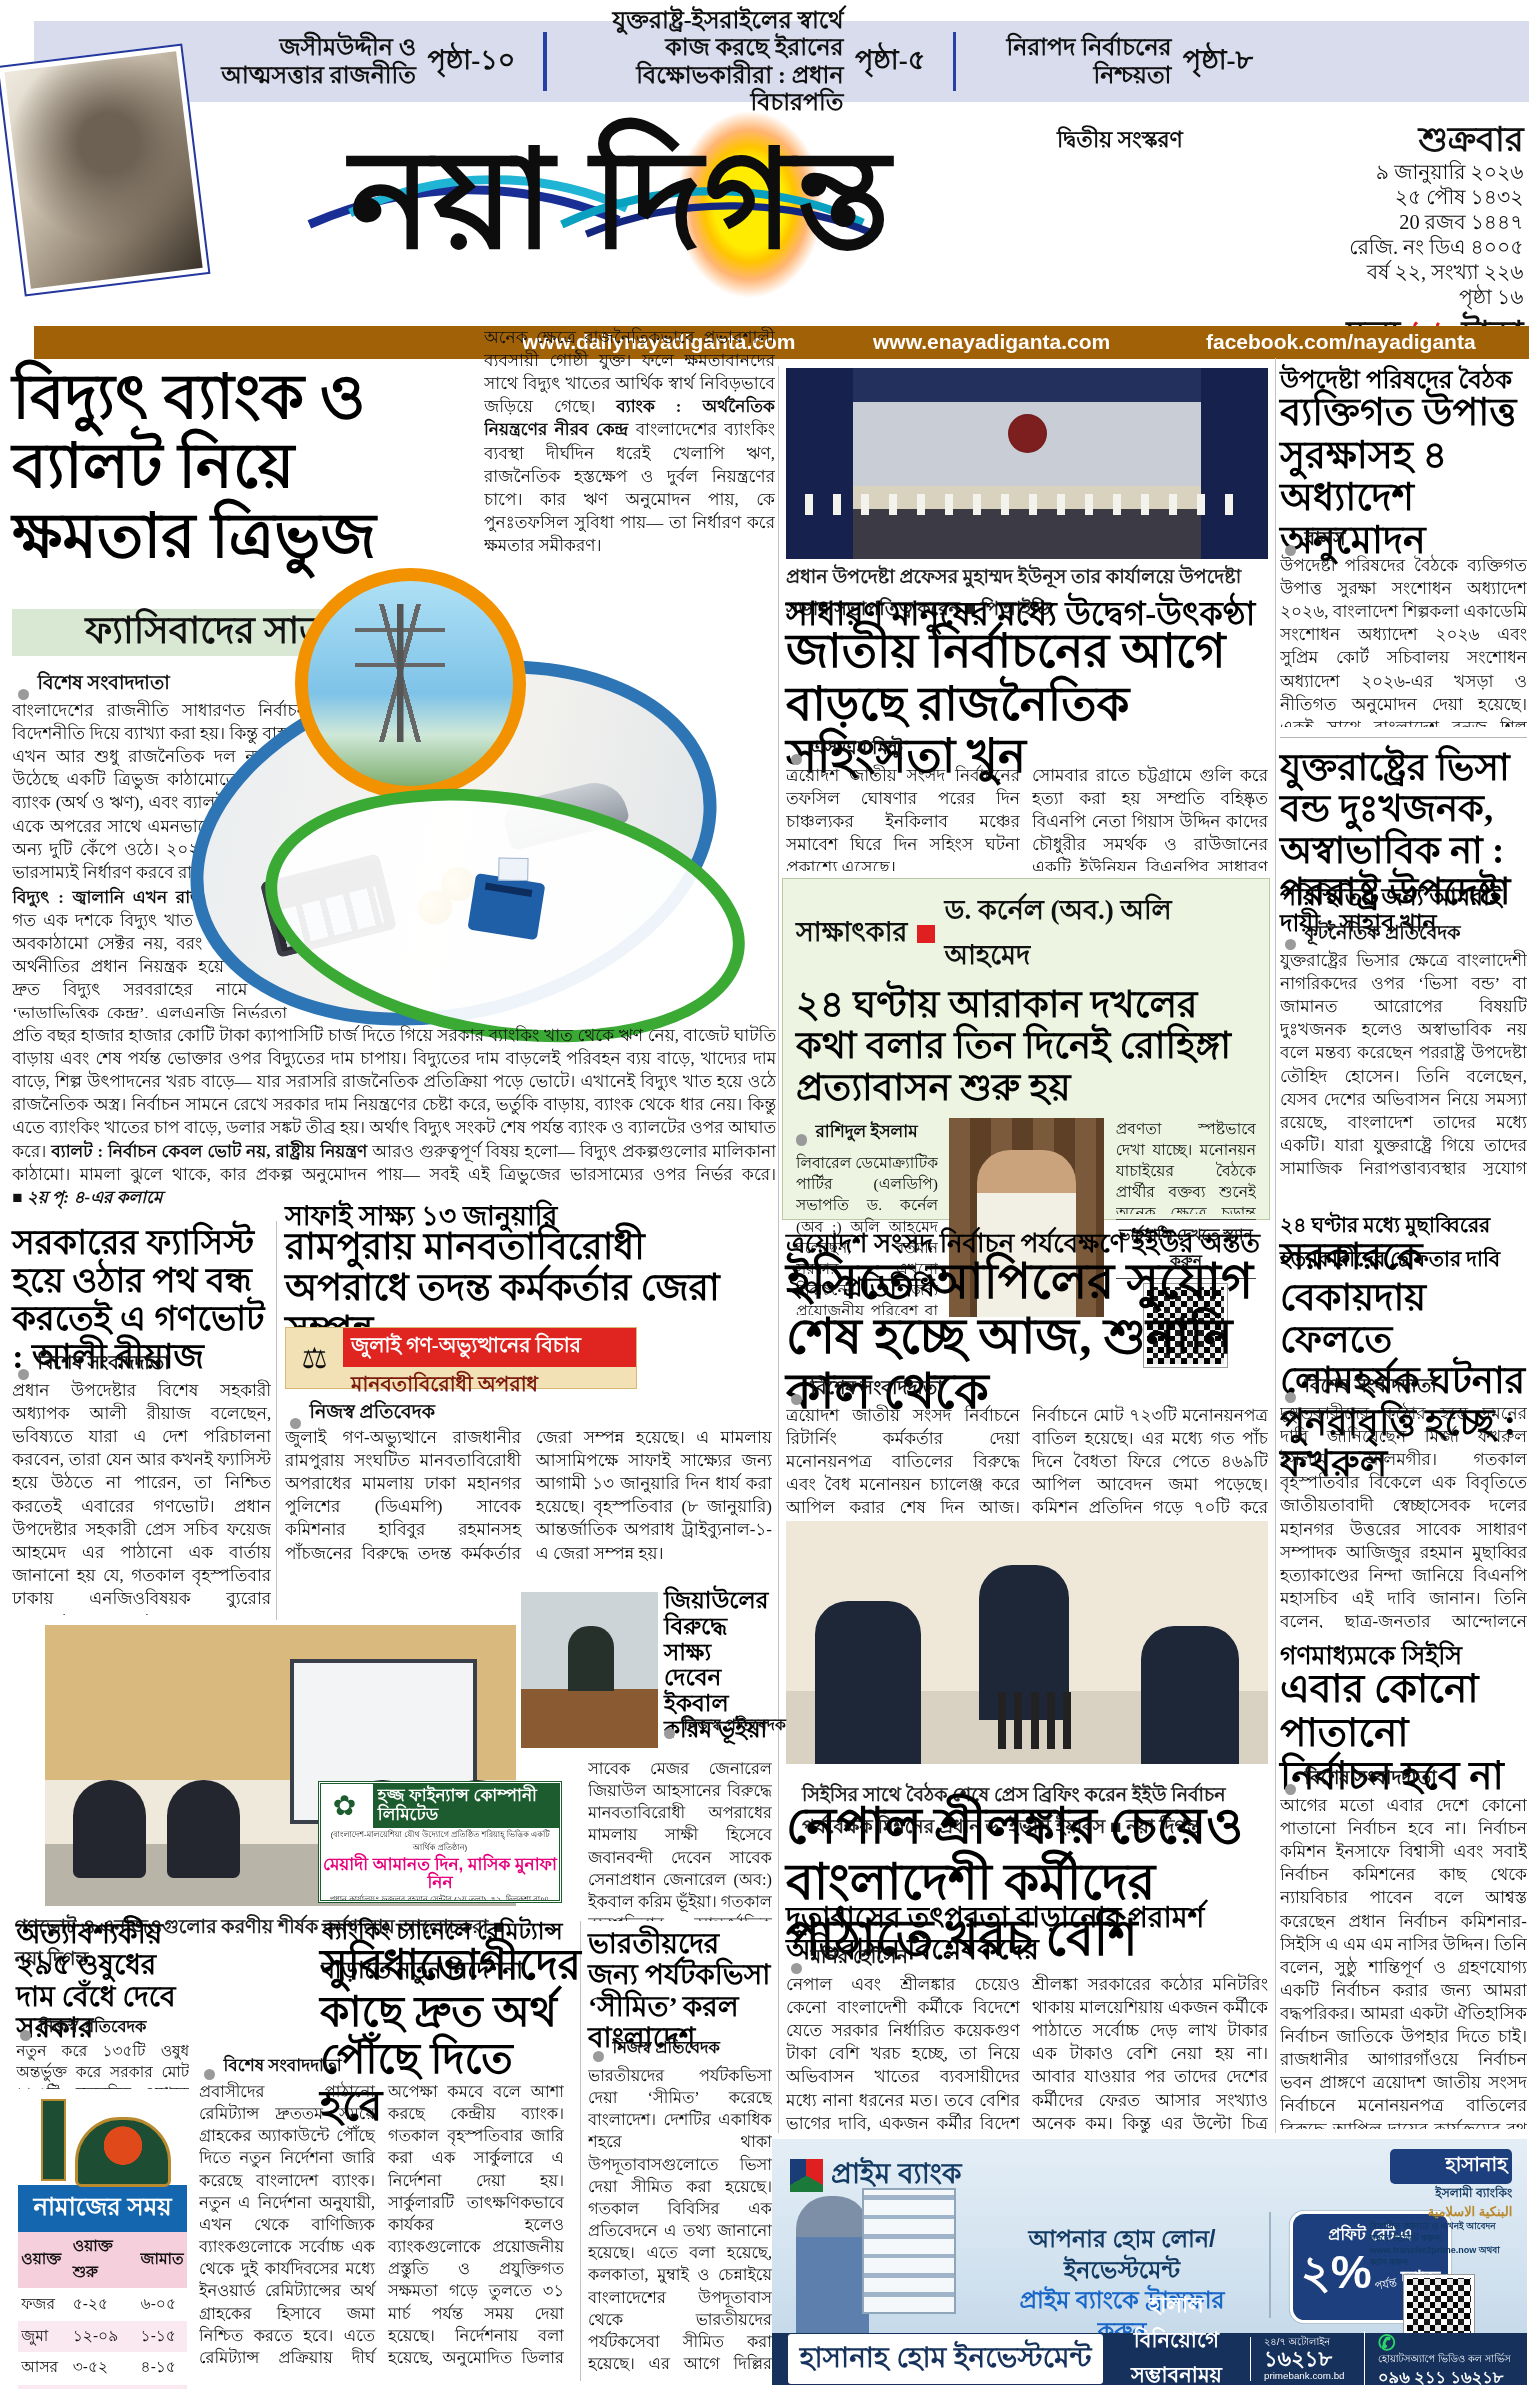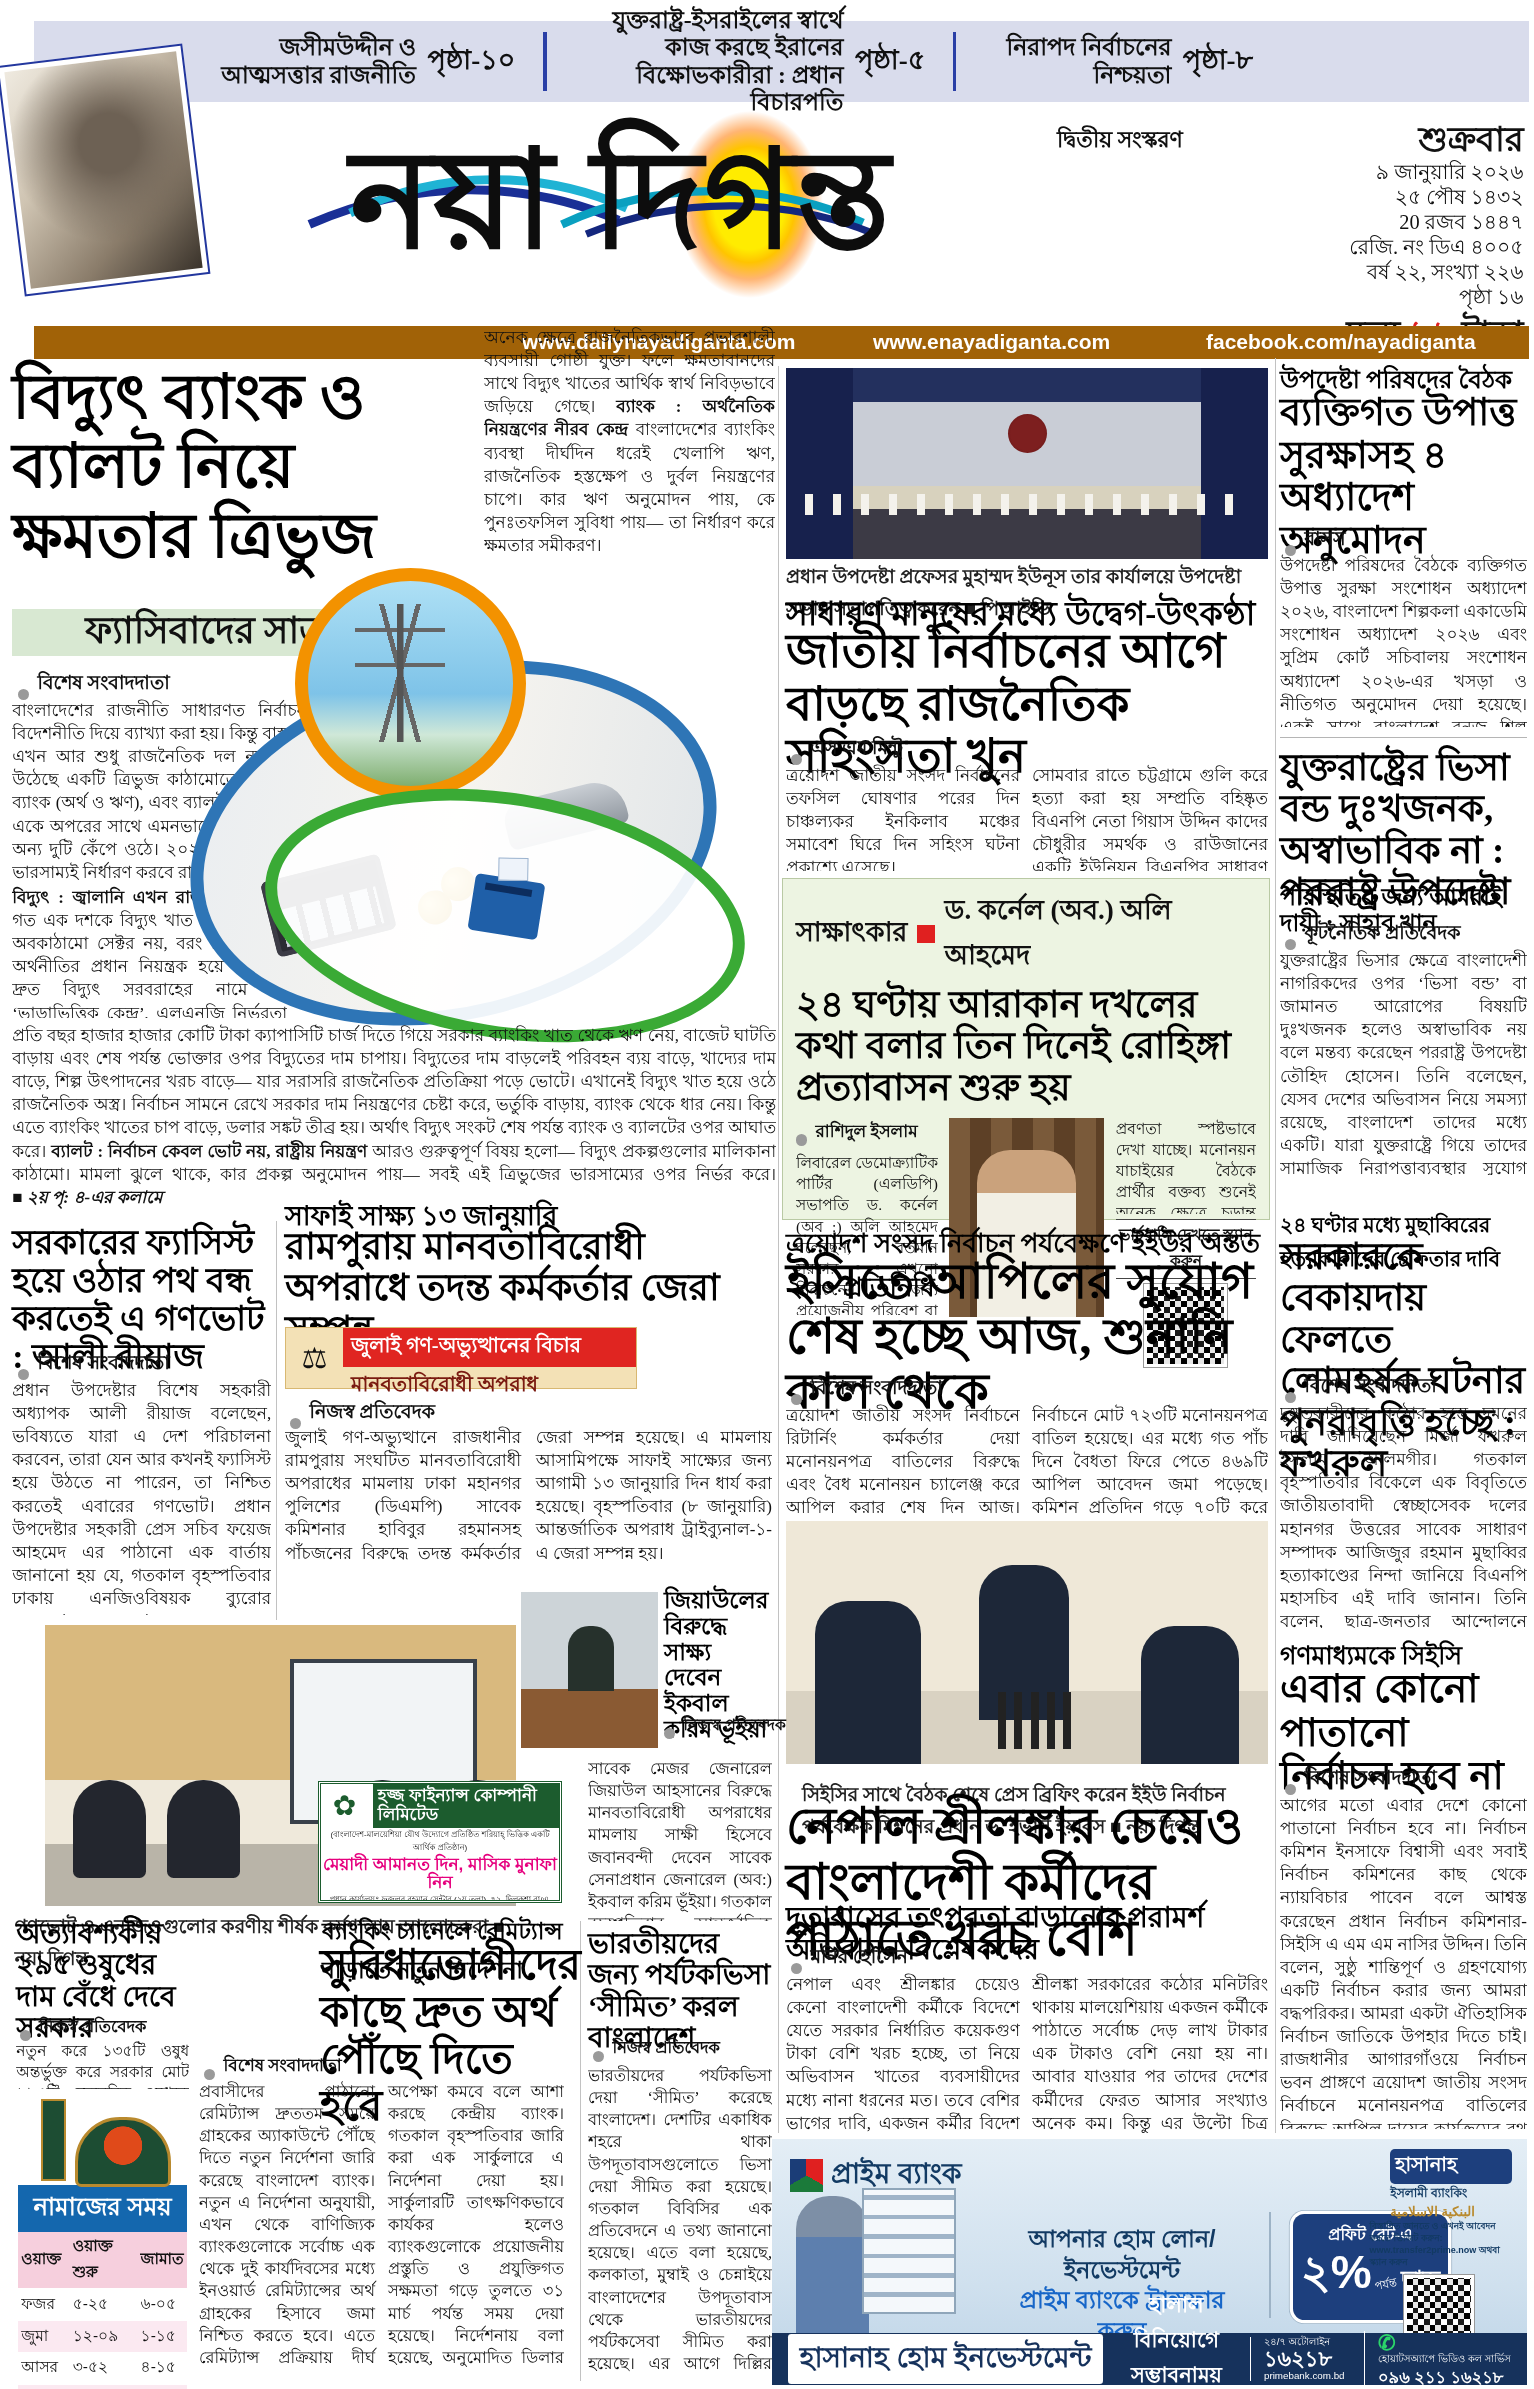--- a/index.html
+++ b/index.html
@@ -149,21 +149,21 @@
       repeating-linear-gradient(0deg,#f4f8fb 0 14.7px,#9fb4c8 14.7px 19.5px);border:2.4px solid #8fa6ba;}
   .prime-msg{position:absolute;left:228px;top:85px;width:244px;font-weight:bold;font-size:23.6px;line-height:1.3;color:#123a63;text-align:center;}
   .prime-msg .blue{color:#1766c8;}
   .prime-div{position:absolute;left:497px;top:73px;width:1.6px;height:106px;background:#9db3c6;}
   .prime-badge{position:absolute;left:521px;top:75px;width:155px;height:106px;background:#1d3f7d;border-radius:11.4px;
       color:#fff;text-align:center;box-shadow:0 0 0 3.3px #fff,0 0 0 4.1px #9db3c6;}
   .prime-badge .pre{font-size:16.3px;font-weight:bold;margin-top:8.1px;}
   .prime-badge .big{font-size:46px;font-weight:bold;line-height:1;display:inline-block;}
   .prime-badge .suf{font-size:24.4px;font-weight:bold;display:inline-block;}
   .prime-badge .mid{font-size:11.4px;display:inline-block;transform:rotate(-12deg);}
-  .hasanah{position:absolute;right:14.7px;top:9.8px;width:122px;text-align:left;color:#123a63;}
+  .hasanah{position:absolute;right:14.7px;top:9.8px;width:122px;text-align:right;color:#123a63;}
   .hasanah .h1{background:#1d3f7d;color:#fff;font-weight:bold;font-size:19.5px;border-radius:4.9px;padding:1.6px 4.9px;}
   .hasanah .h2{font-size:12.2px;font-weight:bold;}
   .hasanah .ar{color:#b98a2e;font-size:13px;font-weight:bold;}
   .prime-visit{position:absolute;right:19.5px;top:81px;width:138px;font-size:9px;font-weight:bold;color:#123a63;line-height:1.35;}
   .prime-bar{position:absolute;left:0;right:0;bottom:0;height:52px;background:#16325c;color:#fff;
       display:flex;align-items:center;gap:19.5px;padding:0 16.3px;}
   .prime-bar .t1{font-size:28px;font-weight:bold;background:#fff;color:#16325c;padding:1.6px 11.4px;border-radius:3.3px;}
   .prime-bar .t2{font-size:21px;font-weight:bold;flex:1;text-align:center;}
   .prime-bar .hot{font-size:21px;font-weight:bold;border-left:1.6px solid #fff;padding-left:13px;line-height:1.1;}
   .prime-bar .hot small{display:block;font-size:9.8px;font-weight:normal;}

